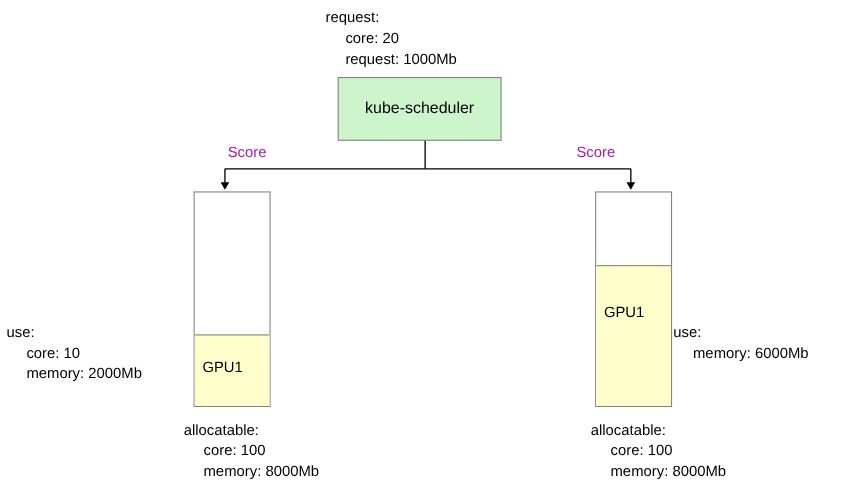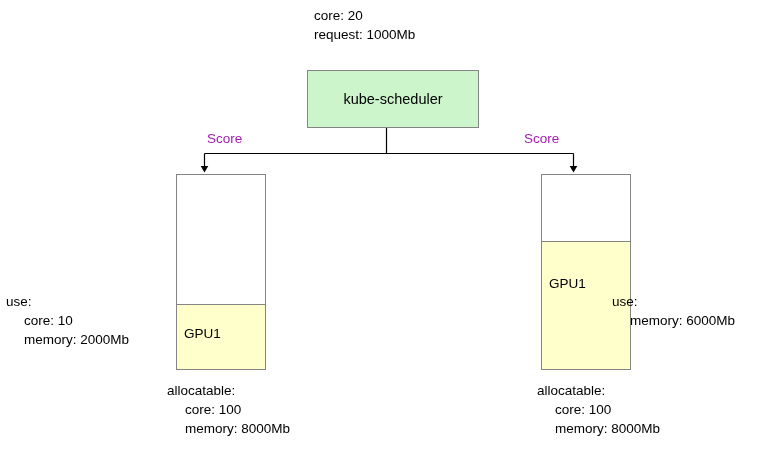--- a/index.html
+++ b/index.html
@@ -41,21 +41,21 @@
     top: 6px;
   }
   #request-caption .ln.i1 { padding-left: 18px; }
   #request-caption .ln.i2 { padding-left: 18px; }
 
   
   #scheduler-box {
     position: absolute;
     left: 307px;
     top: 70px;
-    width: 172px;
+    width: 149px;
     height: 58px;
     background: #ccf5cc;
     border: 1px solid #848484;
     box-sizing: border-box;
     display: flex;
     align-items: center;
     justify-content: center;
     font-size: 14.5px;
     color: #000000;
   }
@@ -76,21 +76,21 @@
     font-size: 13.5px;
     color: #a21caf;
     white-space: nowrap;
   }
   #score-label-left  { left: 207px; top: 131px; }
   #score-label-right { left: 524px; top: 131px; }
 
   
   .node-bar {
     position: absolute;
-    width: 90px;
+    width: 70px;
     border: 1px solid #848484;
     box-sizing: border-box;
     background: #ffffff;
     top: 174px;
     height: 196px;
   }
   #node-bar-left  { left: 176px; }
   #node-bar-right { left: 541px; }
 
   .node-used {
@@ -123,20 +123,21 @@
   #alloc-caption-right { left: 537px; top: 381px; }
   .alloc-caption .ln.i1 { padding-left: 18px; }
   .alloc-caption .ln.i2 { padding-left: 18px; }
 </style>
 </head>
 <body>
 
 <div id="canvas" style="background: rgb(255, 255, 255);">
 
   <div class="textblock" id="request-caption">
+    <span class="ln">request:</span>
     <span class="ln i1">core: 20</span>
     <span class="ln i2">request: 1000Mb</span>
   </div>
 
   <div id="scheduler-box" style="background: rgb(204, 245, 204); border-color: rgb(132, 132, 132);">
     <span>kube-scheduler</span>
   </div>
 
   <svg id="connectors" viewBox="0 0 765 453" width="765" height="453">
     <defs>

